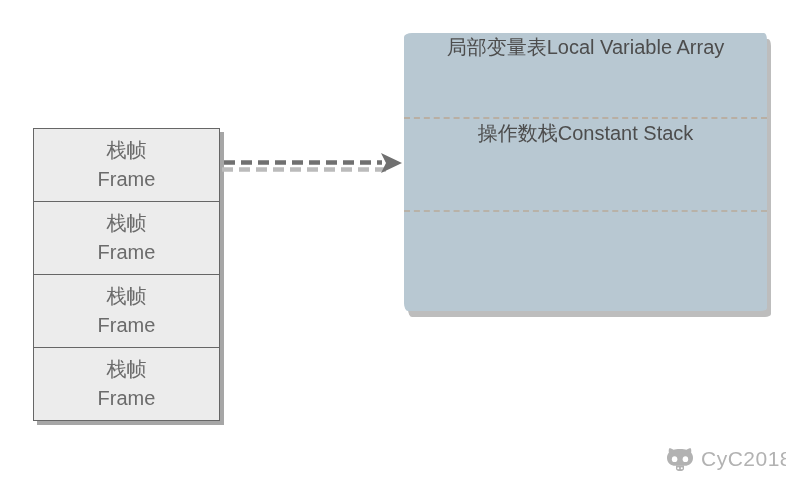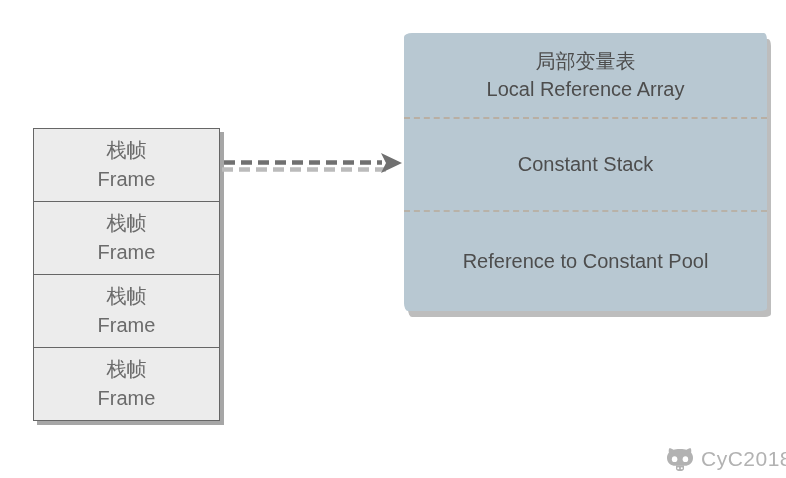--- a/index.html
+++ b/index.html
@@ -58,21 +58,21 @@
     height: 278px;
     background: var(--detail-box-fill, #b8c8d2);
     border-radius: 8px 3px 6px 4px / 4px 7px 3px 8px;
     box-shadow: 4px 6px 0 0 var(--detail-shadow, #bdbdbd);
     display: flex;
     flex-direction: column;
     box-sizing: border-box;
   }
   .detail-section {
     display: flex;
-    flex-direction: column;
+    flex-direction: row;
     justify-content: center;
     color: var(--text-dark, #4d4d4d);
     font-size: 20px;
     line-height: 28px;
     text-align: center;
   }
   .detail-section.s0 { flex: 0 0 30.2%; border-bottom: 2px dashed rgba(186,145,106,0.45); }
   .detail-section.s1 { flex: 0 0 32.7%; border-bottom: 2px dashed rgba(186,145,106,0.40); }
   .detail-section.s2 { flex: 1 1 auto; }
 
@@ -120,27 +120,27 @@
     <line x1="2" y1="24.5" x2="168" y2="24.5" stroke="#bbbbbb" stroke-width="4.5" stroke-dasharray="11 6"></line>
 
     <line x1="4" y1="17.5" x2="162" y2="17.5" stroke="#707070" stroke-width="4.5" stroke-dasharray="11 6"></line>
 
     <polygon points="161,8 182,18 161,28 166,18" fill="#707070"></polygon>
   </svg>
 
   <div class="detail-box">
     <div class="detail-section s0">
       <div>局部变量表</div>
-      <div>Local Reference Array</div>
+      <div>Local Variable Array</div>
     </div>
     <div class="detail-section s1">
+      <div>操作数栈</div>
       <div>Constant Stack</div>
     </div>
     <div class="detail-section s2">
-      <div>Reference to Constant Pool</div>
     </div>
   </div>
 
   <div class="watermark">
     <svg width="30" height="25" viewBox="0 0 36 30" aria-hidden="true" style="color: var(--watermark-gray, #b2b2b2);">
       <path fill="currentColor" d="M33.6 14.2c0-2.6-.8-4.8-2.3-6.5.4-1.6.3-3.4-.4-5.1-2 0-3.7.7-5.2 1.9C24.2 4 21.7 3.7 18 3.7s-6.2.3-7.7.8C8.8 3.3 7.1 2.6 5.1 2.6c-.7 1.7-.8 3.5-.4 5.1-1.5 1.7-2.3 3.9-2.3 6.5 0 5.3 3.2 8.6 8 9.6h15.2c4.8-1 8-4.3 8-9.6z"></path>
       <ellipse cx="11.5" cy="15.8" rx="3.3" ry="3.5" fill="#ffffff"></ellipse>
       <ellipse cx="24.5" cy="15.8" rx="3.3" ry="3.5" fill="#ffffff"></ellipse>
       <path fill="currentColor" d="M13.2 23.3h9.6v3.6c0 2.1-2.1 3.1-4.8 3.1s-4.8-1-4.8-3.1z"></path>
       <circle cx="15.9" cy="26.6" r="1.2" fill="#ffffff"></circle>

